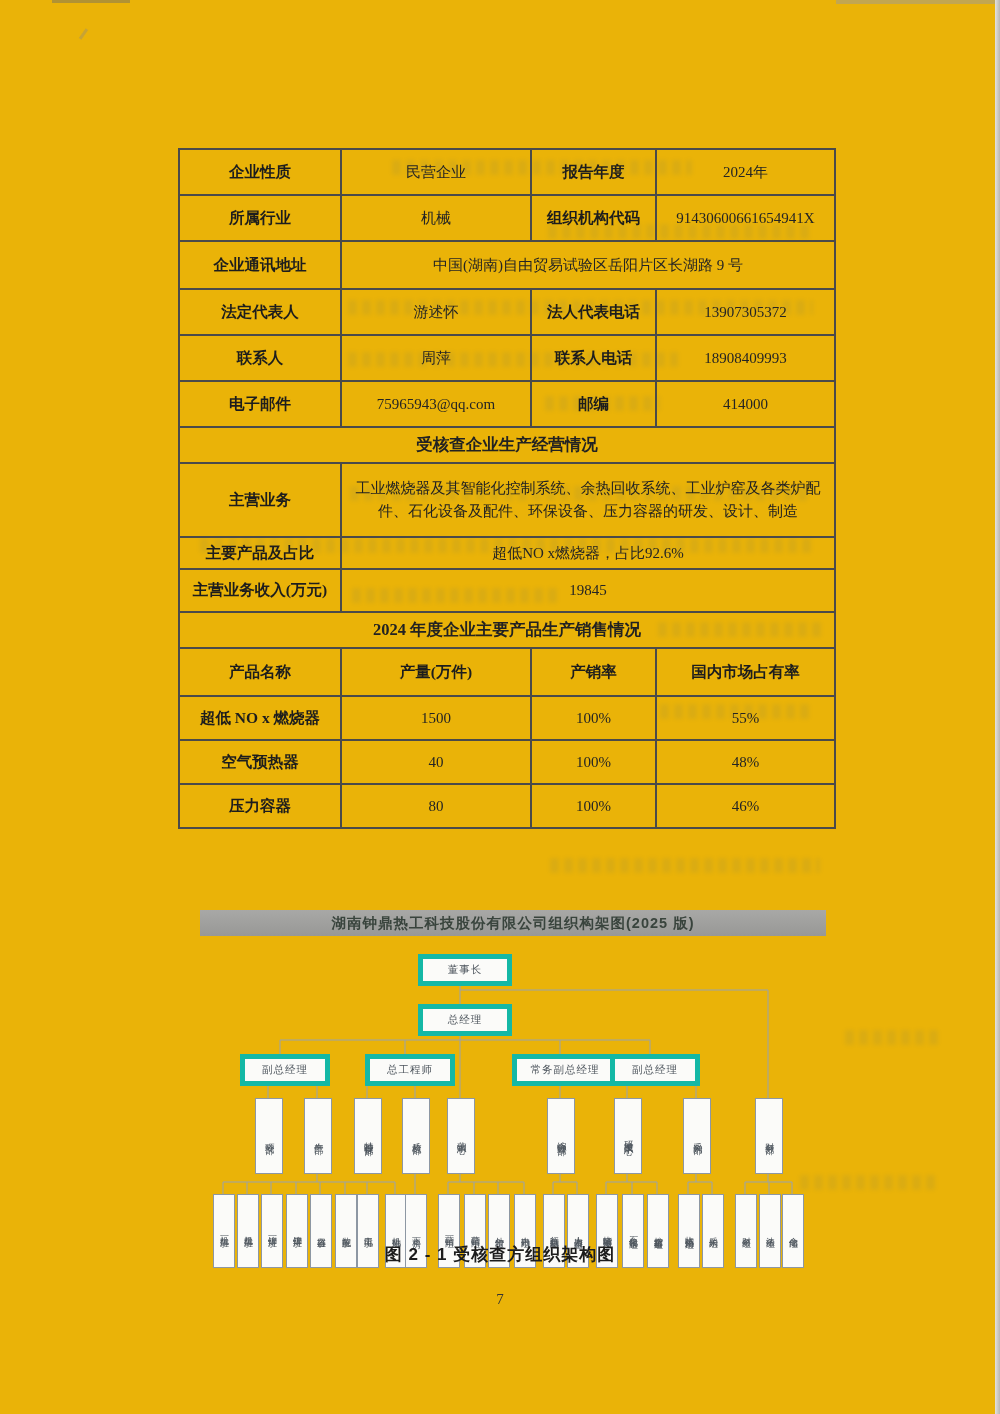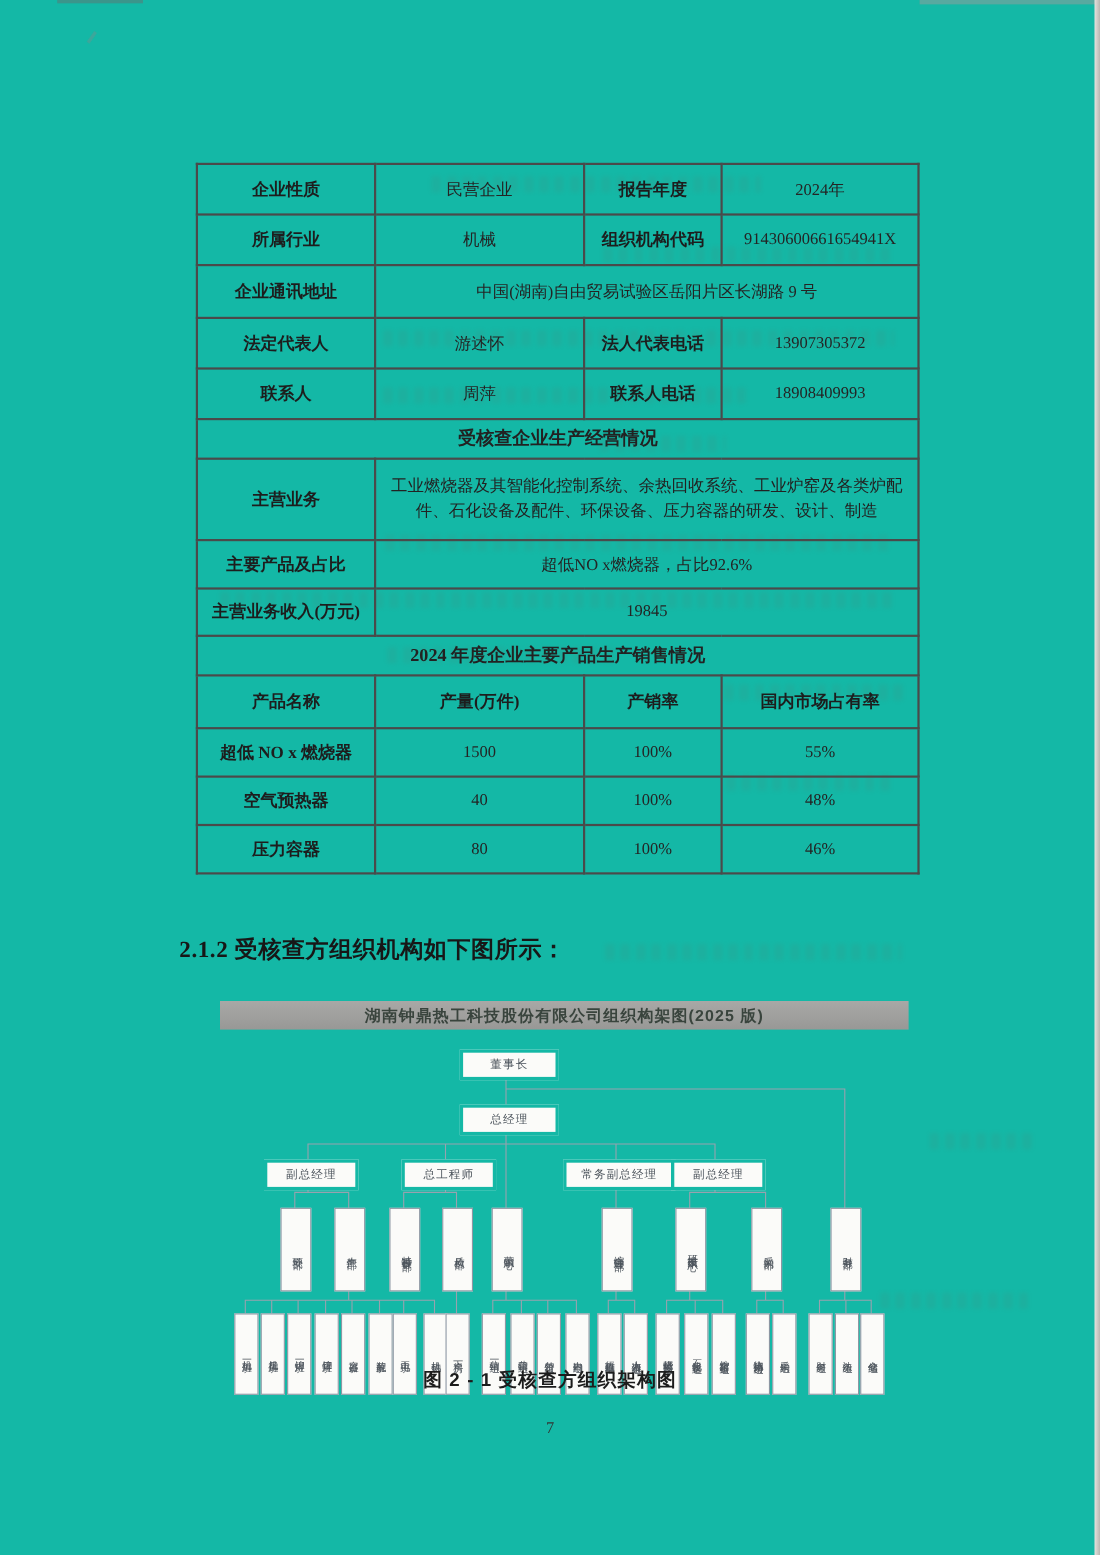--- a/index.html
+++ b/index.html
@@ -1,18 +1,18 @@
 <!DOCTYPE html>
 <html><head>
 <meta charset="utf-8">
 <style>
   html,body{margin:0;padding:0;background:#e9e8e5;}
   .page{
     position:relative;width:1000px;height:1414px;margin:0 auto;
-    background:#14b8a6;overflow:hidden;
+    background:#eab308;overflow:hidden;
     font-family:"Liberation Serif","DejaVu Serif",serif;color:#222;
   }
   
   .artifact{position:absolute;}
   .bleed{
     position:absolute;height:15px;opacity:.11;filter:blur(2px);
     background:repeating-linear-gradient(90deg,#5f7366 0 9px,transparent 9px 14px);
     pointer-events:none;
   }
   
@@ -37,21 +37,21 @@
   .org-titlebar{
     position:absolute;left:200px;top:910px;width:626px;height:26px;
     background:linear-gradient(180deg,#a8a8a6,#989896);
     display:flex;align-items:center;justify-content:center;
     font-family:"Liberation Sans","DejaVu Sans",sans-serif;
     font-weight:bold;font-size:14.5px;color:#39443d;letter-spacing:1px;
   }
   .org{position:absolute;left:190px;top:948px;width:645px;height:325px;}
   .org svg{position:absolute;left:0;top:0;}
   .hnode{
-    position:absolute;height:22px;border:3px solid #14b8a6;background:#fbfbf9;
+    position:absolute;height:22px;border:5px solid #14b8a6;background:#fbfbf9;
     display:flex;align-items:center;justify-content:center;
     font-size:10.5px;color:#4c545c;letter-spacing:1px;
   }
   .vnode{
     position:absolute;border:1px solid #8d97a3;background:#fbfbf9;
     writing-mode:vertical-rl;text-orientation:upright;
     display:flex;align-items:center;justify-content:center;
     color:#4c545c;line-height:1;letter-spacing:1px;
   }
   .v3{top:150px;width:26px;height:74px;font-size:9.5px;}
@@ -118,28 +118,34 @@
       <td class="val">游述怀</td>
       <td class="lbl">法人代表电话</td>
       <td class="val">13907305372</td>
     </tr>
     <tr style="height:46px">
       <td class="lbl">联系人</td>
       <td class="val">周萍</td>
       <td class="lbl">联系人电话</td>
       <td class="val">18908409993</td>
     </tr>
+    <tr style="height:46px">
+      <td class="lbl">电子邮件</td>
+      <td class="val">75965943@qq.com</td>
+      <td class="lbl">邮编</td>
+      <td class="val">414000</td>
+    </tr>
     <tr style="height:36px">
       <td class="sect" colspan="4">受核查企业生产经营情况</td>
     </tr>
     <tr style="height:74px">
       <td class="lbl">主营业务</td>
       <td class="just" colspan="3">工业燃烧器及其智能化控制系统、余热回收系统、工业炉窑及各类炉配件、石化设备及配件、环保设备、压力容器的研发、设计、制造</td>
     </tr>
-    <tr style="height:44px">
+    <tr style="height:32px">
       <td class="lbl">主要产品及占比</td>
       <td class="val" colspan="3">超低NO x燃烧器，占比92.6%</td>
     </tr>
     <tr style="height:43px">
       <td class="lbl">主营业务收入(万元)</td>
       <td class="val" colspan="3">19845</td>
     </tr>
     <tr style="height:36px">
       <td class="sect" colspan="4">2024 年度企业主要产品生产销售情况</td>
     </tr>
@@ -163,21 +169,20 @@
     </tr>
     <tr style="height:44px">
       <td class="lbl">压力容器</td>
       <td class="val">80</td>
       <td class="val">100%</td>
       <td class="val">46%</td>
     </tr>
   </tbody>
     </table>
 
-  <div class="h212">2.1.2 受核查方组织机构如下图所示：</div>
 
   <div class="org-titlebar">湖南钟鼎热工科技股份有限公司组织构架图(2025 版)</div>
 
   <div class="org">
     <svg width="645" height="325" viewBox="0 0 645 325">
       <path fill="none" stroke="#98a2ae" stroke-width="1" d="
         M270 28 V56
         M270 42 H578 V150
         M270 78 V150
         M90 106 V92 H460 V106

